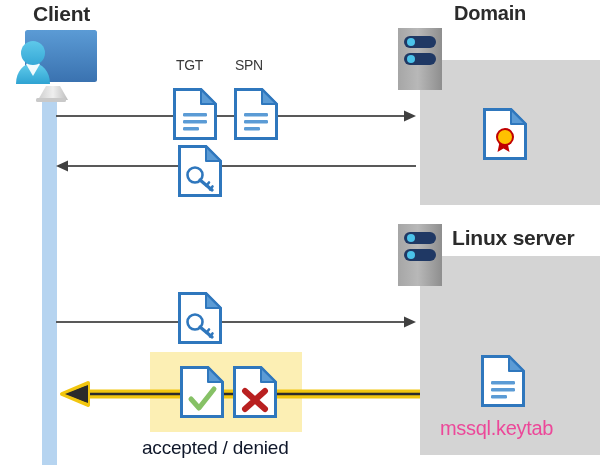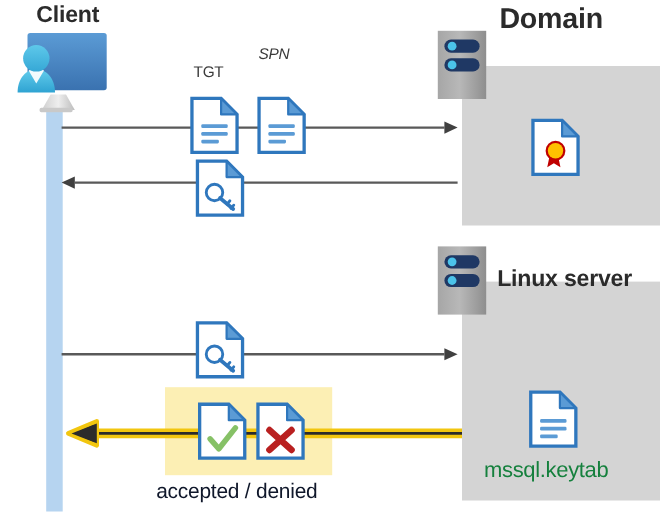--- a/index.html
+++ b/index.html
@@ -26,38 +26,38 @@
   }
 
   
   .title {
     font-weight: bold;
     color: #2b2b2b;
     letter-spacing: -0.2px;
     line-height: 1.15;
   }
   .title-client  { font-size: 21px; }
-  .title-dc      { font-size: 26px; text-align: left; }
-  .title-linux   { font-size: 21px; margin-top: 16px; }
+  .title-dc      { font-size: 20px; text-align: left; }
+  .title-linux   { font-size: 21px; }
 
   .caption {
     font-size: 19px;
     color: #0f172a;
     letter-spacing: -0.2px;
     white-space: nowrap;
   }
   .doc-label {
     font-size: 14px;
     color: #3a3a3a;
     letter-spacing: -0.3px;
     white-space: nowrap;
   }
   .keytab-label {
     font-size: 20px;
-    color: #15803d;
+    color: #ec4899;
     letter-spacing: -0.3px;
     white-space: nowrap;
   }
 
   
   .lifeline {
     background: #b6d4f0;
     width: 15px;
   }
 
@@ -206,21 +206,21 @@
     <svg width="362" height="24" viewBox="0 0 362 24">
       <line x1="26" y1="12" x2="362" y2="12" stroke="#f2c60f" stroke-width="9"></line>
       <line x1="26" y1="12" x2="362" y2="12" stroke="#2b2b2b" stroke-width="2.4"></line>
       <path d="M30 1 L4 12 L30 23 Z" fill="#2b2b2b" stroke="#f2c60f" stroke-width="4" stroke-linejoin="round"></path>
       <path d="M30 3 L7 12 L30 21 Z" fill="#2b2b2b"></path>
     </svg>
   </div>
 
   <div class="abs doc-label" style="left:176px; top:57px;">TGT</div>
 
-  <div class="abs doc-label" style="left:235px; top:41px;font-style:italic;">SPN</div>
+  <div class="abs doc-label" style="left:235px; top:57px;">SPN</div>
 
   <div class="abs" style="left:173px; top:88px; width:44px; height:52px;">
     <svg width="44" height="52" viewBox="0 0 44 52">
       <path d="M1.5 1.5 H28 L42.5 16 V50.5 H1.5 Z" fill="#ffffff" stroke="#2f77bd" stroke-width="3"></path>
       <path d="M28 1.5 L42.5 16 H28 Z" fill="#5b9bd5" stroke="#2f77bd" stroke-width="2" stroke-linejoin="round"></path>
       <rect x="10" y="25" width="24" height="3.4" rx="1.2" fill="#5b9bd5"></rect>
       <rect x="10" y="32" width="24" height="3.4" rx="1.2" fill="#5b9bd5"></rect>
       <rect x="10" y="39" width="16" height="3.4" rx="1.2" fill="#5b9bd5"></rect>
     </svg>
   </div>

